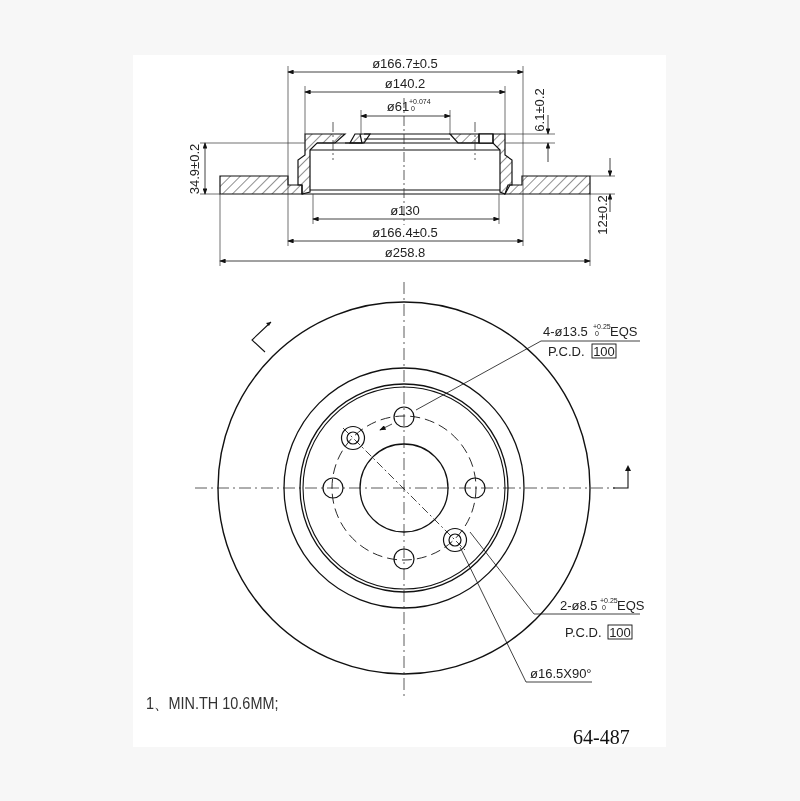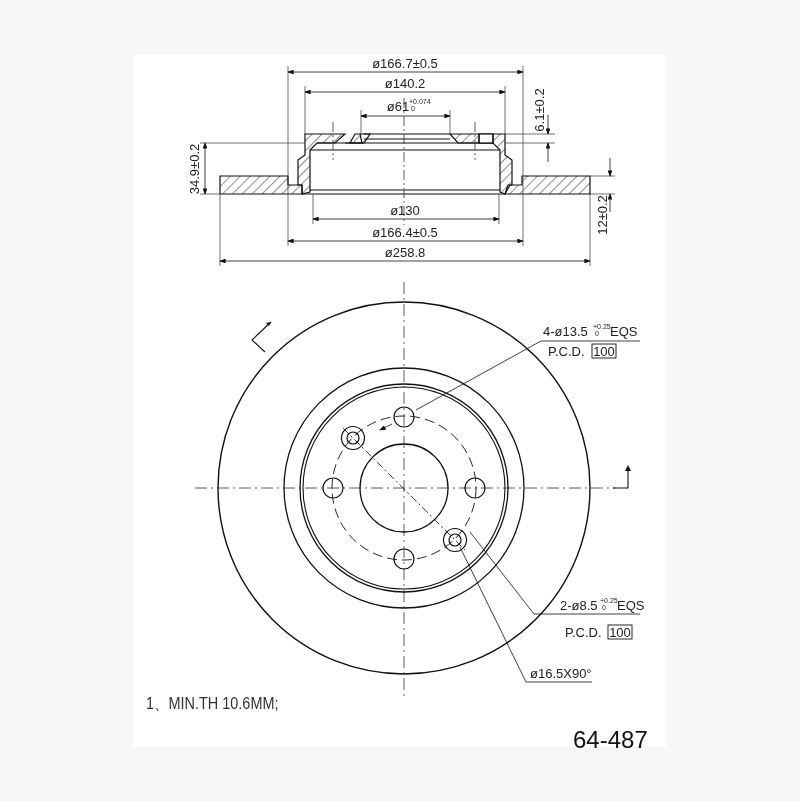--- a/index.html
+++ b/index.html
@@ -3,22 +3,22 @@
 <meta charset="utf-8">
 <style>
   html, body { margin:0; padding:0; }
   body { width:800px; height:801px; background:#f7f7f7; position:relative; overflow:hidden;
          font-family:"Liberation Sans", sans-serif; }
   .sheet { position:absolute; left:133px; top:55px; width:533px; height:692px; background:#ffffff; }
   svg.drawing { position:absolute; left:0; top:0; width:800px; height:801px; }
   .dim-text { font-family:"Liberation Sans", sans-serif; font-size:13px; fill:#222; font-stretch:condensed; }
   .note { position:absolute; left:146px; top:692px; font-size:17px; color:#333; letter-spacing:0px;
           font-family:"Liberation Sans", sans-serif; transform:scaleX(0.85); transform-origin:left top; }
-  .partno { position:absolute; left:573px; top:726px; font-size:24px; color:#111;
-            font-family:Liberation Sans, sans-serif; }
+  .partno { position:absolute; left:573px; top:726px; font-size:20px; color:#111;
+            font-family:Liberation Serif, serif; }
 </style>
 </head>
 <body>
 
 <div class="sheet"></div>
 
 <svg class="drawing" viewBox="0 0 800 801" xmlns="http://www.w3.org/2000/svg">
   <defs>
     <pattern id="hatch" patternUnits="userSpaceOnUse" width="7" height="7" patternTransform="rotate(45)">
       <line x1="0" y1="0" x2="0" y2="7" stroke="#222" stroke-width="1"></line>

